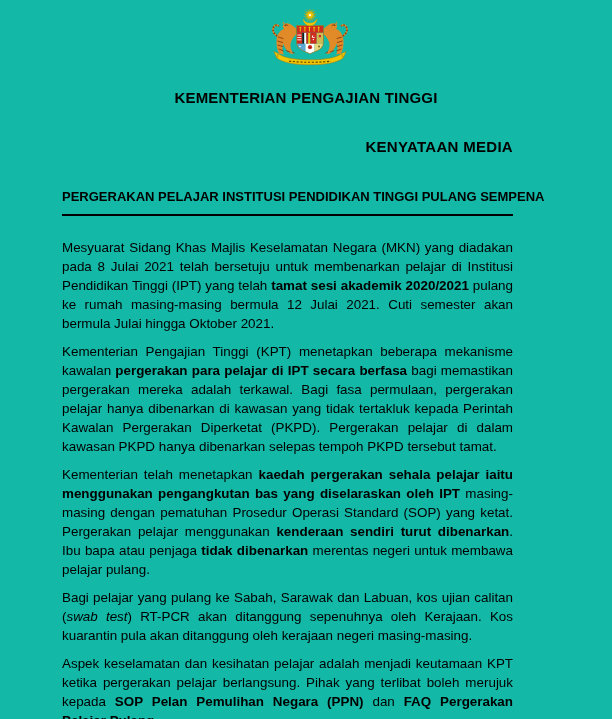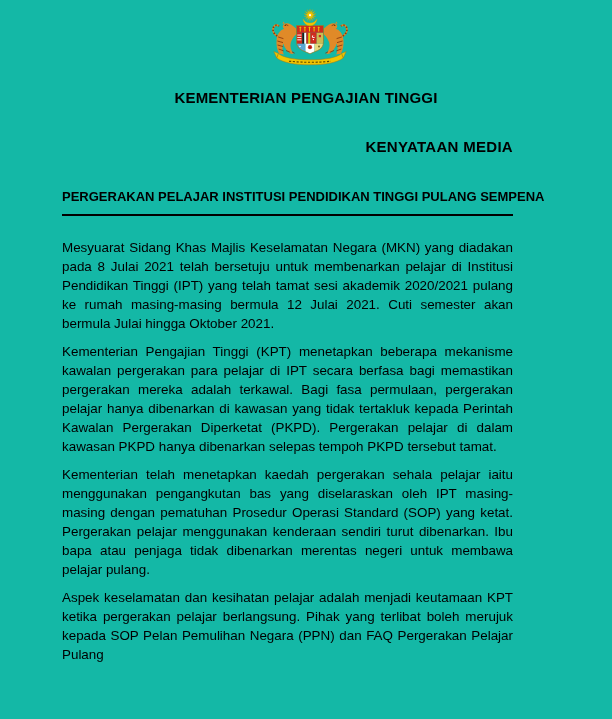--- a/index.html
+++ b/index.html
@@ -30,21 +30,21 @@
   .doc-title div{white-space:nowrap;text-align:right;}
   .title-divider{
     margin:6px 0 0 0;border:none;border-top:2px solid #000;height:0;
   }
   .para{
     margin:9px 0 0 0;
     font-size:13.4px;line-height:19px;
     text-align:justify;
   }
   .para.first{margin-top:22px;}
-  .para b{font-weight:normal;}
+  .para b{font-weight:bold;}
   .para i{font-style:italic;}
 </style>
 </head>
 <body>
 
 <div class="page">
 
   <div class="crest-wrap">
     <svg width="98" height="63" viewBox="0 0 98 63">
       <defs>
@@ -125,16 +125,17 @@
 
     <h3 class="doc-title">
       <div>PERGERAKAN PELAJAR INSTITUSI PENDIDIKAN TINGGI PULANG SEMPENA</div>
     </h3>
 
     <hr class="title-divider">
 
     <p class="para first"><span>Mesyuarat Sidang Khas Majlis Keselamatan Negara (MKN) yang diadakan pada 8 Julai 2021 telah bersetuju untuk membenarkan pelajar di Institusi Pendidikan Tinggi (IPT) yang telah </span><b>tamat sesi akademik 2020/2021</b><span> pulang ke rumah masing-masing bermula 12 Julai 2021. Cuti semester akan bermula Julai hingga Oktober 2021.</span></p>
     <p class="para"><span>Kementerian Pengajian Tinggi (KPT) menetapkan beberapa mekanisme kawalan </span><b>pergerakan para pelajar di IPT secara berfasa</b><span> bagi memastikan pergerakan mereka adalah terkawal. Bagi fasa permulaan, pergerakan pelajar hanya dibenarkan di kawasan yang tidak tertakluk kepada Perintah Kawalan Pergerakan Diperketat (PKPD). Pergerakan pelajar di dalam kawasan PKPD hanya dibenarkan selepas tempoh PKPD tersebut tamat.</span></p>
     <p class="para"><span>Kementerian telah menetapkan </span><b>kaedah pergerakan sehala pelajar iaitu menggunakan pengangkutan bas yang diselaraskan oleh IPT</b><span> masing-masing dengan pematuhan Prosedur Operasi Standard (SOP) yang ketat. Pergerakan pelajar menggunakan </span><b>kenderaan sendiri turut dibenarkan</b><span>. Ibu bapa atau penjaga </span><b>tidak dibenarkan</b><span> merentas negeri untuk membawa pelajar pulang.</span></p>
+    <p class="para"><span>Bagi pelajar yang pulang ke Sabah, Sarawak dan Labuan, kos ujian calitan (</span><i>swab test</i><span>) RT-PCR akan ditanggung sepenuhnya oleh Kerajaan. Kos kuarantin pula akan ditanggung oleh kerajaan negeri masing-masing.</span></p>
     <p class="para"><span>Aspek keselamatan dan kesihatan pelajar adalah menjadi keutamaan KPT ketika pergerakan pelajar berlangsung. Pihak yang terlibat boleh merujuk kepada </span><b>SOP Pelan Pemulihan Negara (PPN)</b><span> dan </span><b>FAQ Pergerakan Pelajar Pulang</b></p>
   </div>
 
 </div>
 
 </body></html>

